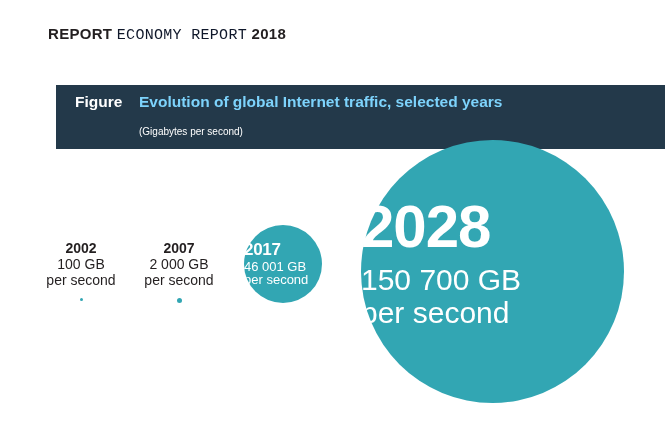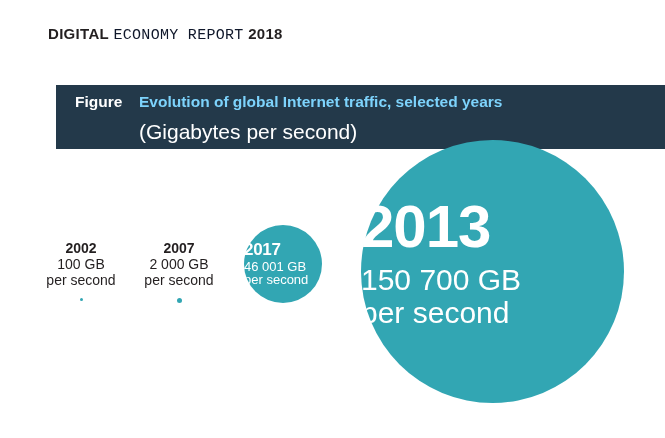--- a/index.html
+++ b/index.html
@@ -67,21 +67,21 @@
   }
   .figure-banner .figure-title {
     color: #7dd3fc;
     font-size: 15.5px;
     font-weight: bold;
     line-height: 20px;
     white-space: nowrap;
   }
   .figure-banner .figure-subtitle {
     color: #ffffff;
-    font-size: 21px;
+    font-size: 10px;
     font-weight: normal;
     line-height: 20px;
     margin-top: 10px;
     white-space: nowrap;
   }
 
   
   .plot-area {
     position: absolute;
     left: 0;
@@ -208,38 +208,38 @@
   }
   #point-2007 .pt-dot {
     width: 5px;
     height: 5px;
   }
 </style>
 </head>
 <body>
 
 <div class="report-header">
-  <span class="hdr-strong">DIGITAL</span><span>&nbsp;</span><span class="hdr-light">ECONOMY REPORT</span><span>&nbsp;</span><span class="hdr-strong">2018</span>
+  <span class="hdr-strong">REPORT</span><span>&nbsp;</span><span class="hdr-light">ECONOMY REPORT</span><span>&nbsp;</span><span class="hdr-strong">2018</span>
 </div>
 
 <div class="figure-banner">
   <div class="banner-row">
     <div class="figure-word">Figure</div>
     <div class="banner-texts">
       <div class="figure-title">Evolution of global Internet traffic, selected years</div>
       <div class="figure-subtitle">(Gigabytes per second)</div>
     </div>
   </div>
 </div>
 
 <div class="plot-area">
 
   <div class="bubble" id="bubble-2022">
     <div class="bubble-label">
-      <span class="bubble-year">2013</span>
+      <span class="bubble-year">2028</span>
       <span class="bubble-value">150 700 GB</span>
       <span class="bubble-unit">per second</span>
     </div>
   </div>
 
   <div class="bubble" id="bubble-2017">
     <div class="bubble-label">
       <span class="bubble-year">2017</span>
       <span class="bubble-value">46 001 GB</span>
       <span class="bubble-unit">per second</span>

